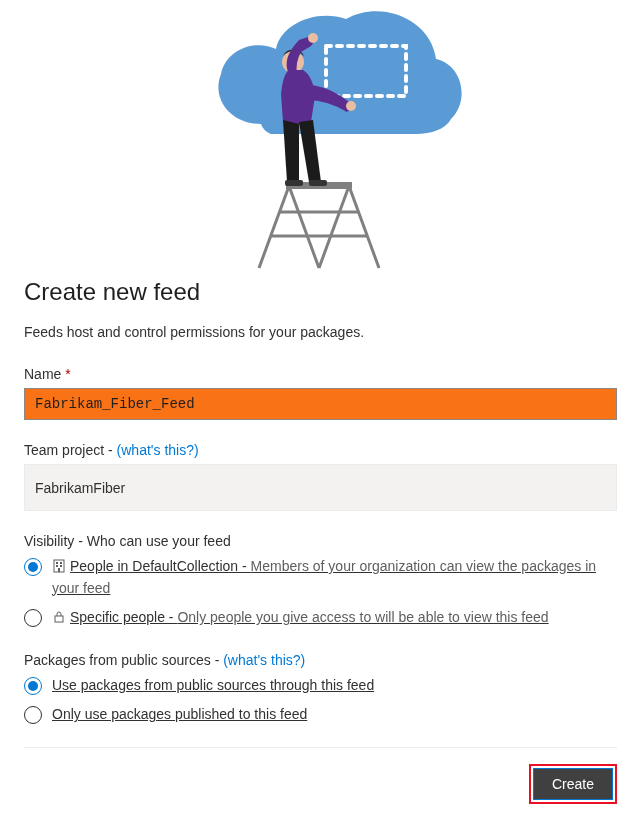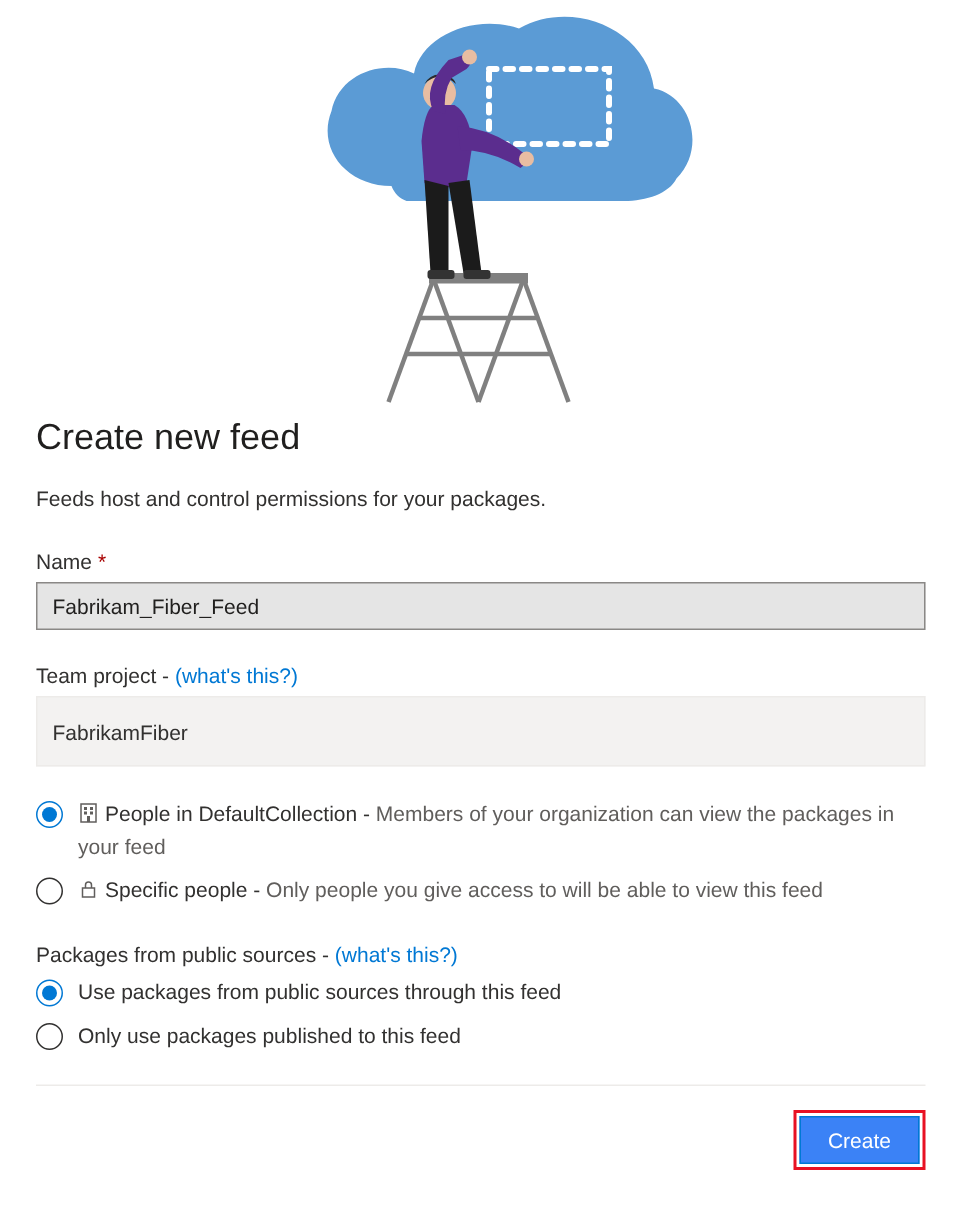--- a/index.html
+++ b/index.html
@@ -35,43 +35,44 @@
       display: block;
     }
     .required { color: #a80000; }
     .link { color: #0078d4; cursor: pointer; }
     input[type="text"] {
       width: 100%;
       height: 32px;
       padding: 0 10px;
       border: 1px solid #8a8886;
       font-size: 14px;
-      font-family: Liberation Sans, sans-serif;
+      font-family: Liberation Mono, monospace;
       color: #201f1e;
-      background: #e5e5e5;
+      background: #f97316;
       outline: none;
     }
     .readonly-box {
       width: 100%;
       height: 47px;
       padding: 0 10px;
       border: 1px solid #edebe9;
       background: #f3f2f1;
       color: #323130;
       font-size: 14px;
       display: flex;
       align-items: center;
     }
     .section { margin-bottom: 22px; }
     .radio-group { margin-top: 8px; }
     .radio-row {
       display: flex;
       align-items: flex-start;
       margin-bottom: 10px;
       cursor: pointer;
+      text-decoration: underline;
     }
     .radio {
       width: 18px;
       height: 18px;
       border: 1px solid #323130;
       border-radius: 50%;
       flex-shrink: 0;
       margin-right: 10px;
       margin-top: 1px;
       display: flex;
@@ -111,21 +112,21 @@
       height: 32px;
       min-width: 76px;
       padding: 0 18px;
       border: 1px solid #8a8886;
       background: #fff;
       font-family: inherit;
       font-size: 14px;
       cursor: pointer;
     }
     .btn-primary {
-      background: #3b82f6;
+      background: #404040;
       border-color: #0078d4;
       color: #fff;
     }
     .create-highlight {
       display: inline-block;
       border: 2px solid #e81123;
       padding: 2px;
     }
   </style>
 </head>
@@ -190,20 +191,21 @@
 </div>
 
 <div class="section">
   <label class="field-label">
     <span>Team project - </span><span class="link">(what's this?)</span>
   </label>
   <div class="readonly-box">FabrikamFiber</div>
 </div>
 
 <div class="section">
+  <label class="field-label">Visibility - Who can use your feed</label>
   <div class="radio-group">
     <div class="radio-row">
       <div class="radio checked"></div>
       <div class="radio-label">
         <span class="icon-inline">
           <svg width="14" height="14" viewBox="0 0 14 14">
               <rect x="2" y="1" width="10" height="12" fill="none" stroke="#605e5c" stroke-width="1"></rect>
               <rect x="4" y="3" width="2" height="2" fill="#605e5c"></rect>
               <rect x="8" y="3" width="2" height="2" fill="#605e5c"></rect>
               <rect x="4" y="6" width="2" height="2" fill="#605e5c"></rect>

